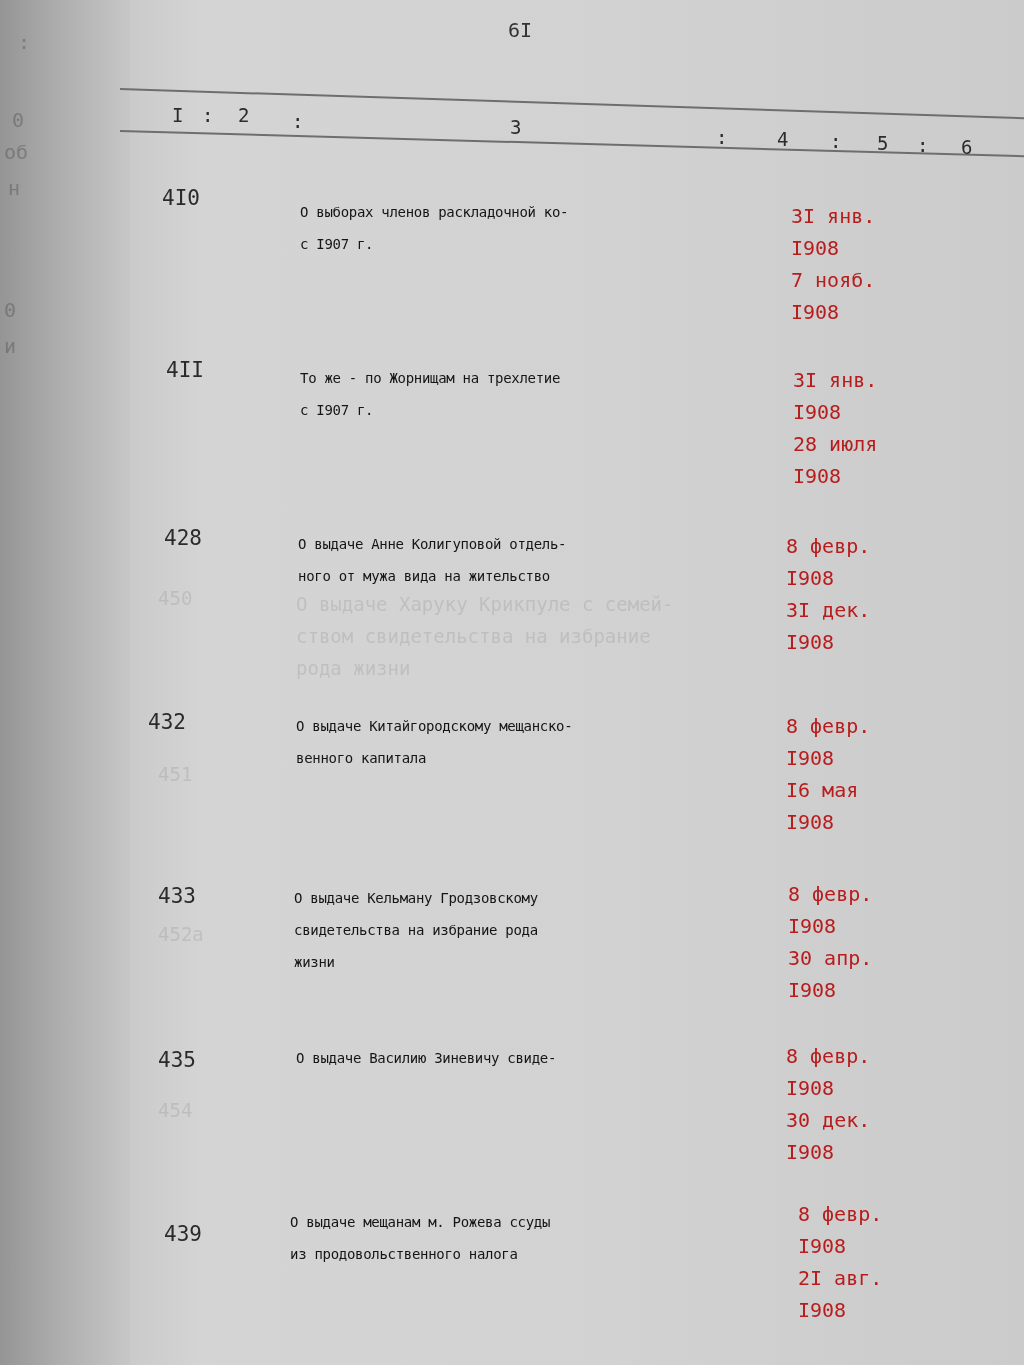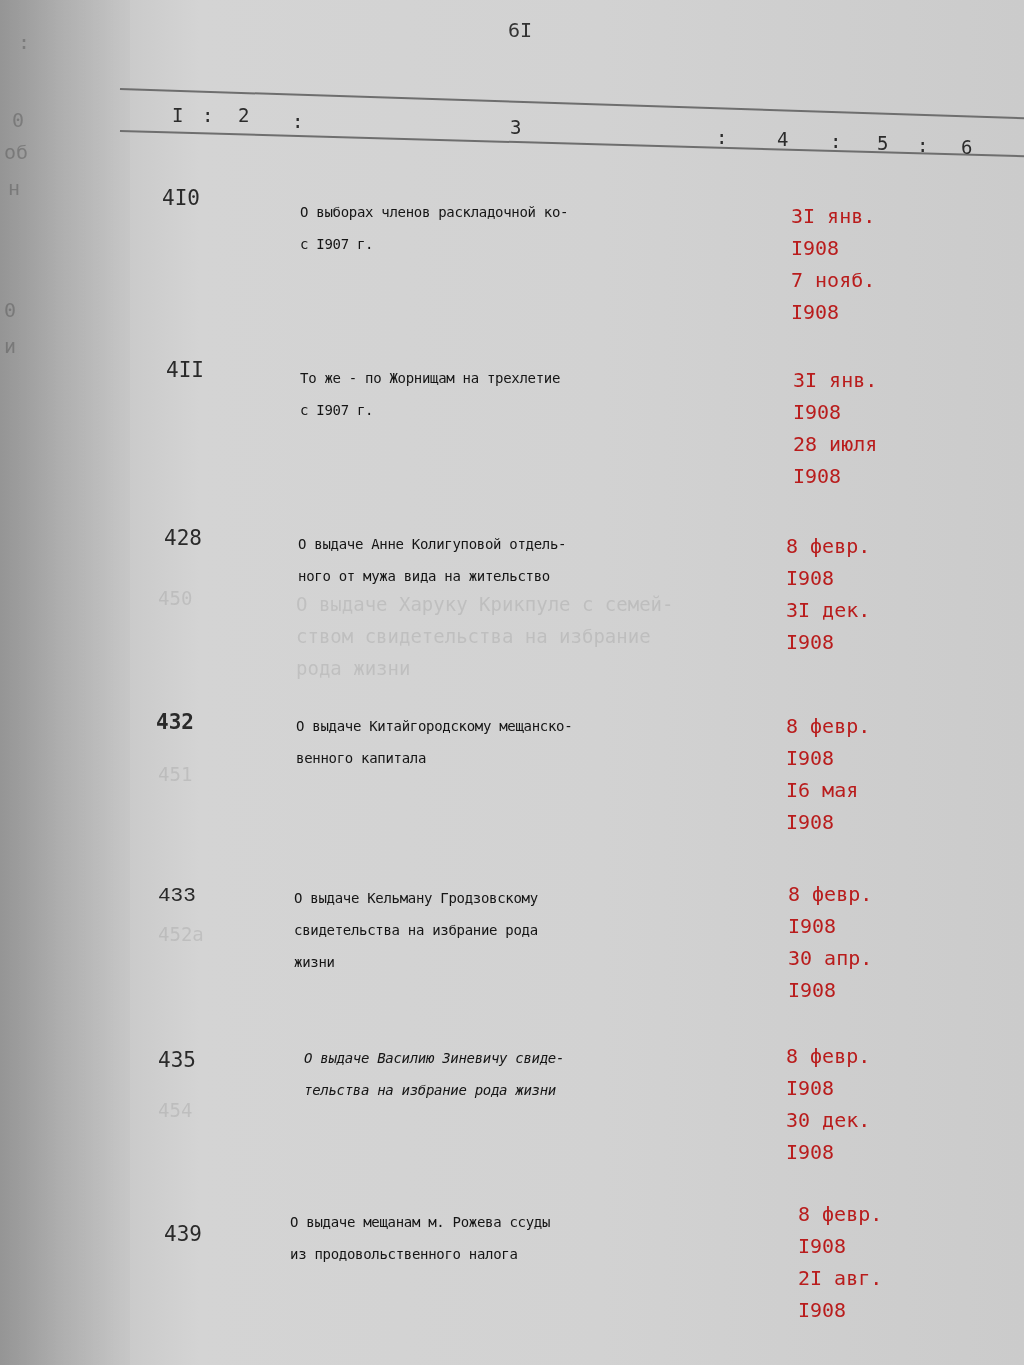--- a/index.html
+++ b/index.html
@@ -120,53 +120,52 @@
   </div>
   <div class="entry-dates" style="left:750px; top:530px;">
     <div>8 февр.</div>
     <div>I908</div>
     <div>3I дек.</div>
     <div>I908</div>
   </div>
 </div>
 
 <div class="entry">
-  <div class="entry-num" style="left:156px; top:710px;font-weight:bold;">432</div>
+  <div class="entry-num" style="left:148px; top:710px;">432</div>
   <div class="entry-title" style="left:296px; top:710px;">
     <div>О выдаче Китайгородскому мещанско-</div>
     <div>венного капитала</div>
   </div>
   <div class="entry-dates" style="left:750px; top:710px;">
     <div>8 февр.</div>
     <div>I908</div>
     <div>I6 мая</div>
     <div>I908</div>
   </div>
 </div>
 
 <div class="entry">
-  <div class="entry-num" style="left:158px; top:884px;font-family:Liberation Mono, monospace;">433</div>
+  <div class="entry-num" style="left:158px; top:884px;">433</div>
   <div class="entry-title" style="left:294px; top:882px;">
     <div>О выдаче Кельману  Гродзовскому</div>
     <div>свидетельства на избрание рода</div>
     <div>жизни</div>
   </div>
   <div class="entry-dates" style="left:752px; top:878px;">
     <div>8 февр.</div>
     <div>I908</div>
     <div>30 апр.</div>
     <div>I908</div>
   </div>
 </div>
 
 <div class="entry">
   <div class="entry-num" style="left:158px; top:1048px;">435</div>
-  <div class="entry-title" style="left:304px; top:1042px;font-style:italic;">
+  <div class="entry-title" style="left:296px; top:1042px;">
     <div>О выдаче Василию  Зиневичу свиде-</div>
-    <div>тельства  на избрание рода жизни</div>
   </div>
   <div class="entry-dates" style="left:750px; top:1040px;">
     <div>8 февр.</div>
     <div>I908</div>
     <div>30 дек.</div>
     <div>I908</div>
   </div>
 </div>
 
 <div class="entry">

